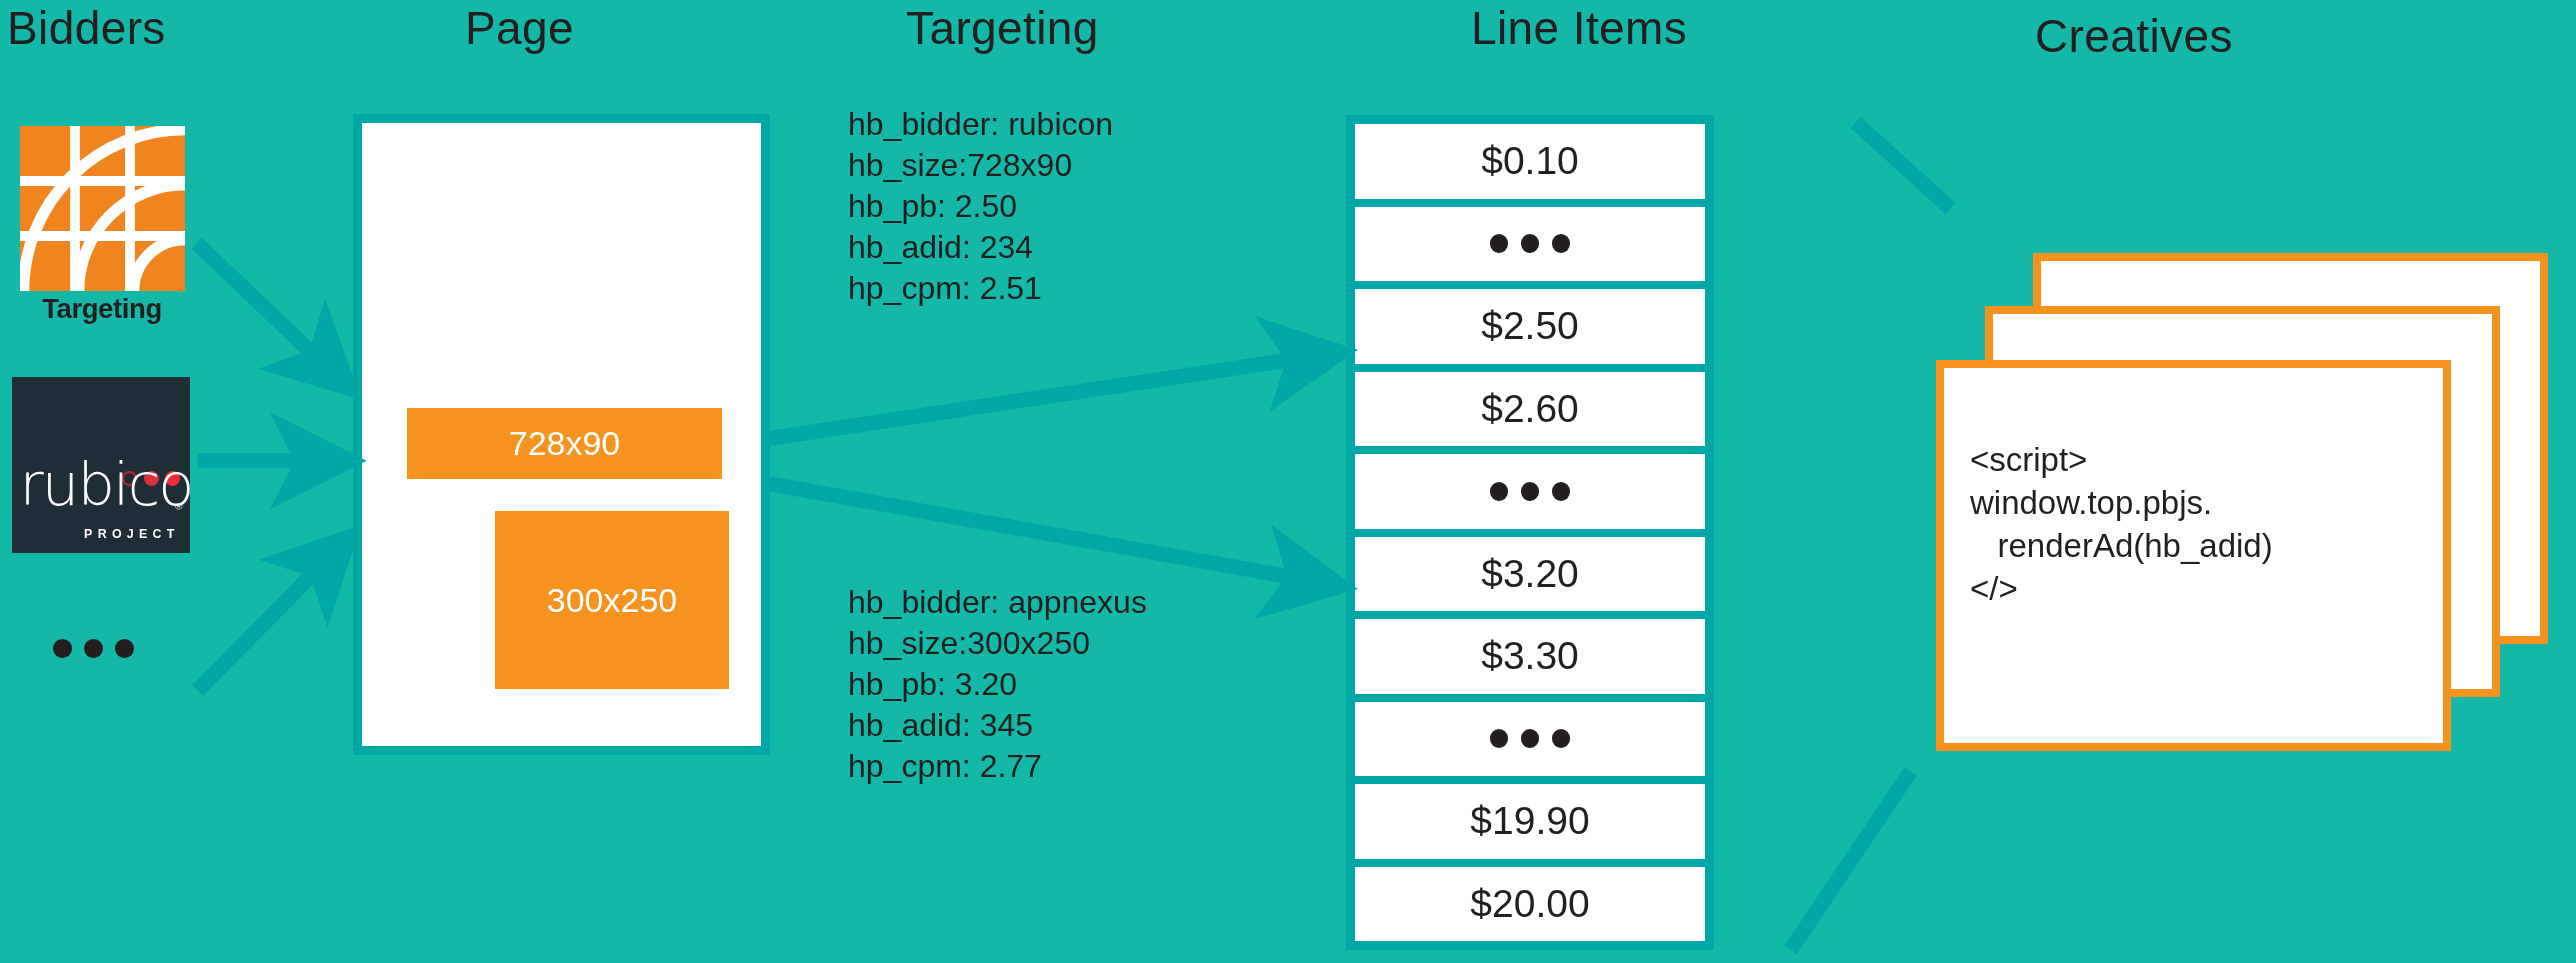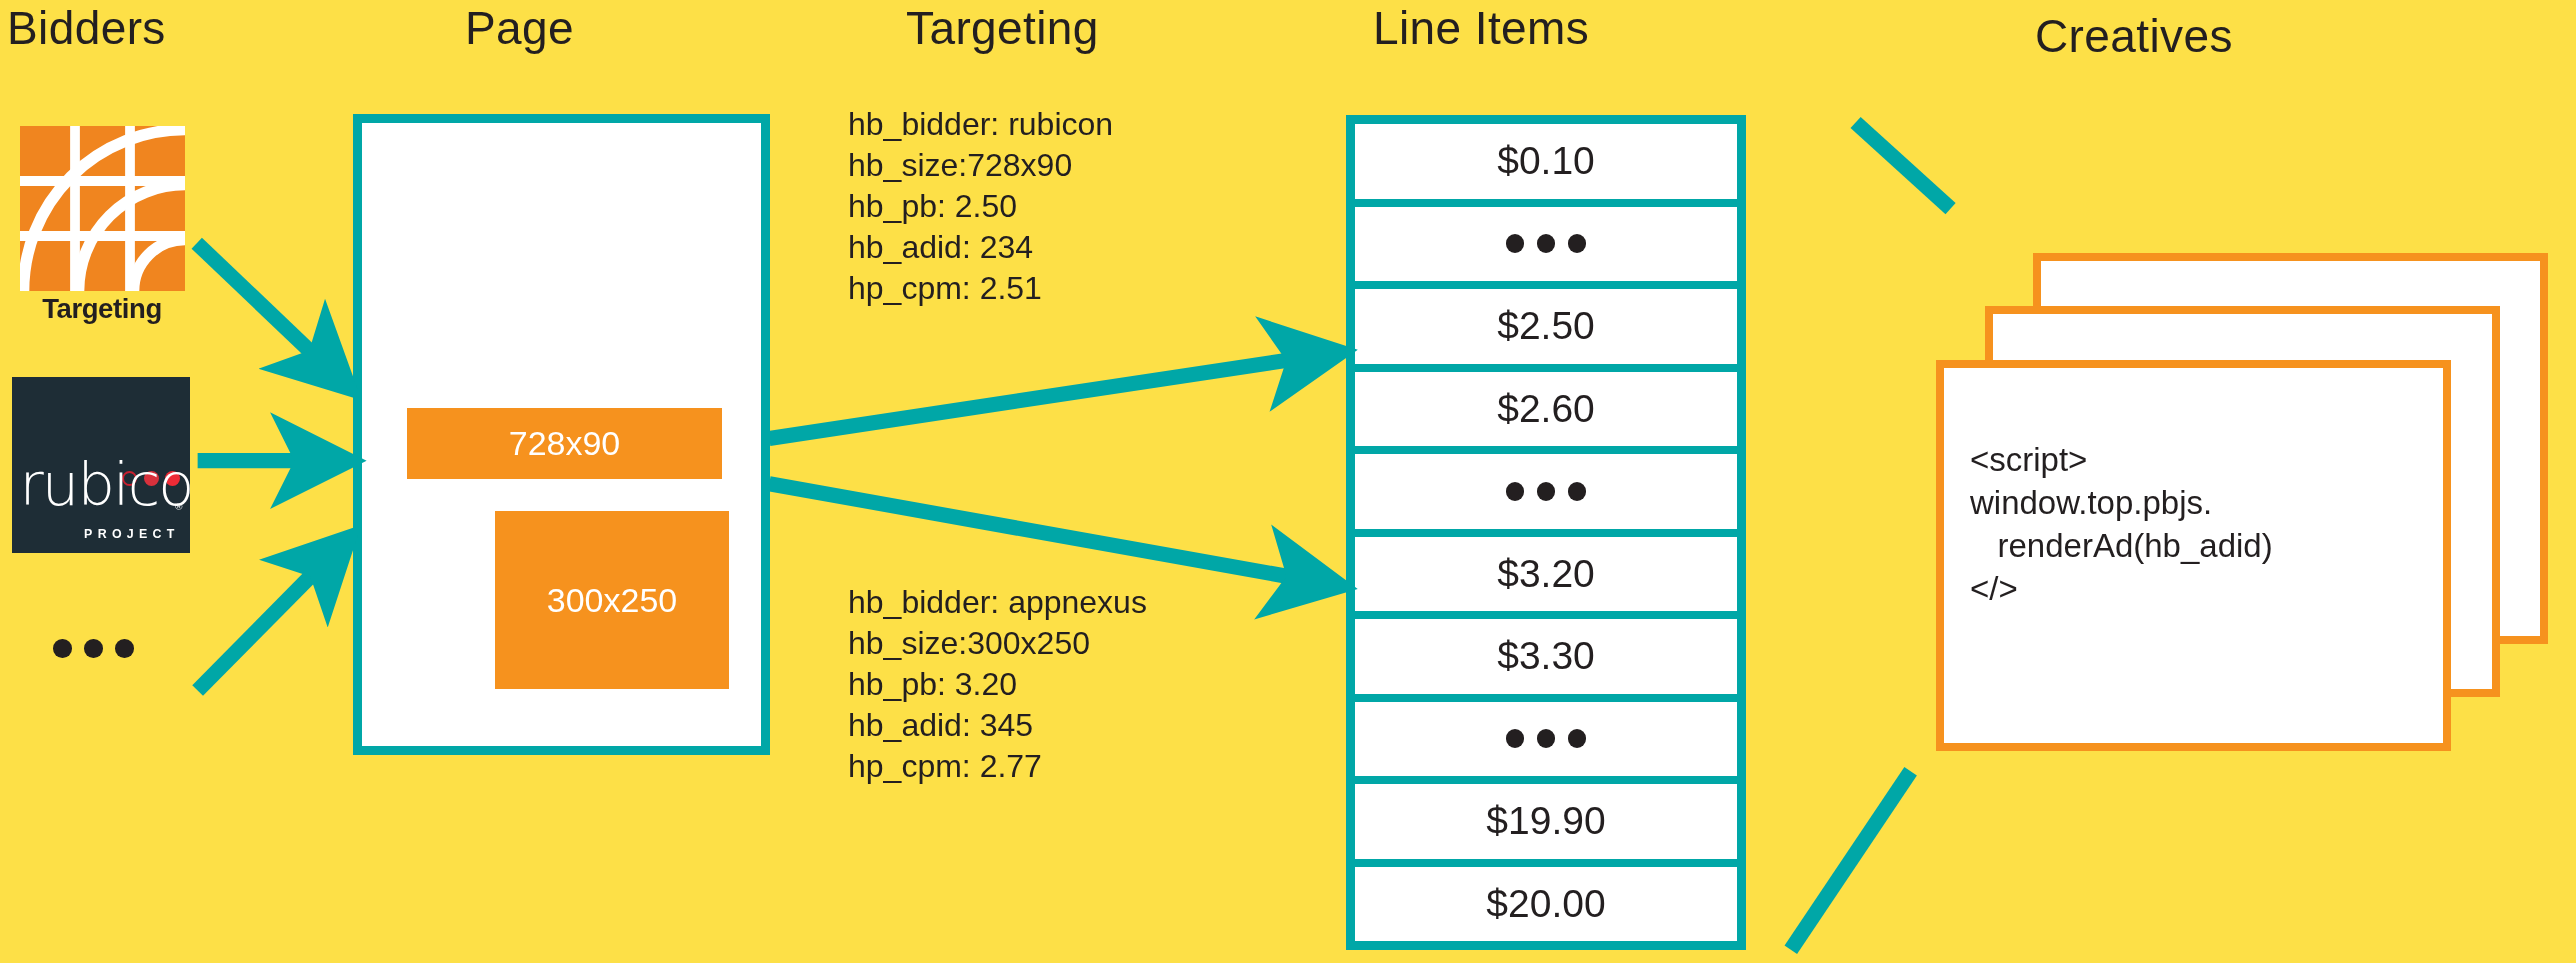--- a/index.html
+++ b/index.html
@@ -8,21 +8,21 @@
     background: #ffffff;
   }
   body {
     font-family: "Liberation Sans", sans-serif;
     color: #231f20;
   }
   #stage {
     position: relative;
     width: 2576px;
     height: 963px;
-    background: #fde047;
+    background: #14b8a6;
     overflow: hidden;
   }
 
   
   .col-head {
     position: absolute;
     font-size: 46px;
     font-weight: 400;
     color: #231f20;
     letter-spacing: 0.4px;
@@ -172,21 +172,21 @@
     white-space: nowrap;
   }
   .targeting div { }
   .targeting-1 { left: 848px; top: 104px; }
   .targeting-2 { left: 848px; top: 582px; }
 
   
   .lineitems {
     position: absolute;
     left: 1346px; top: 115px;
-    width: 400px; height: 835px;
+    width: 368px; height: 835px;
     border: 9.8px solid #00a7a7;
     box-sizing: border-box;
     background: #ffffff;
     display: flex;
     flex-direction: column;
   }
   .li-row {
     flex: 1 1 0;
     border-bottom: 8px solid #00a7a7;
     display: flex;
@@ -220,21 +220,21 @@
   }
 </style>
 </head>
 <body>
 
 <div id="stage">
 
   <div class="col-head" style="left:7px;">Bidders</div>
   <div class="col-head" style="left:465px;">Page</div>
   <div class="col-head" style="left:870px;margin-left:36px;">Targeting</div>
-  <div class="col-head" style="left:1373px;text-align:right;">Line Items</div>
+  <div class="col-head" style="left:1471px;text-align:right;">Line Items</div>
   <div class="col-head" style="left:2035px;margin-top:8px;">Creatives</div>
 
   <div class="appnexus-logo">
     <svg width="165" height="165" viewBox="0 0 186 186" aria-hidden="true">
       <g fill="none" stroke="#ffffff" stroke-width="11">
         <path d="M62 -5 L62 191"></path>
         <path d="M124 -5 L124 191"></path>
         <path d="M-5 62 L191 62"></path>
         <path d="M-5 124 L191 124"></path>
         <path d="M186 4 A182 182 0 0 0 4 186" stroke-width="13"></path>

